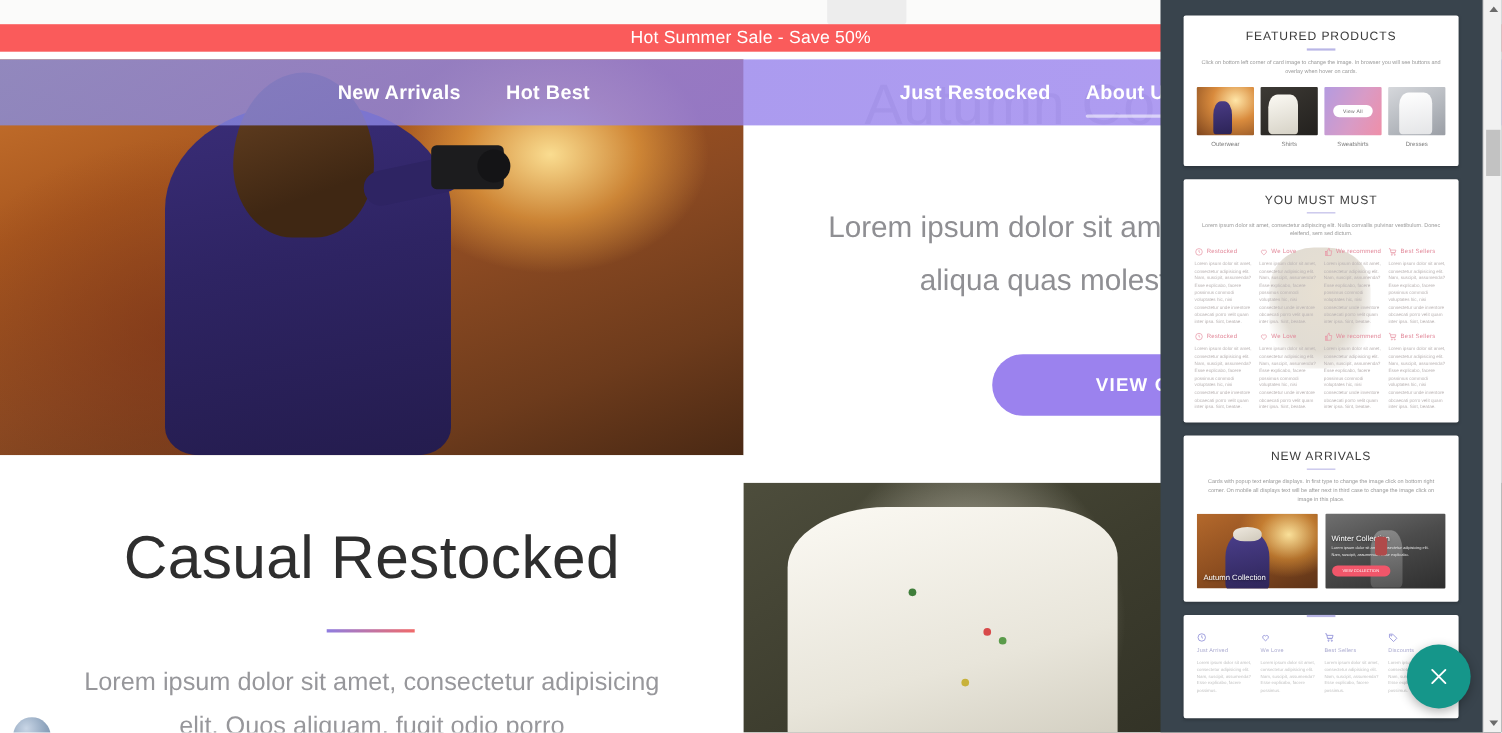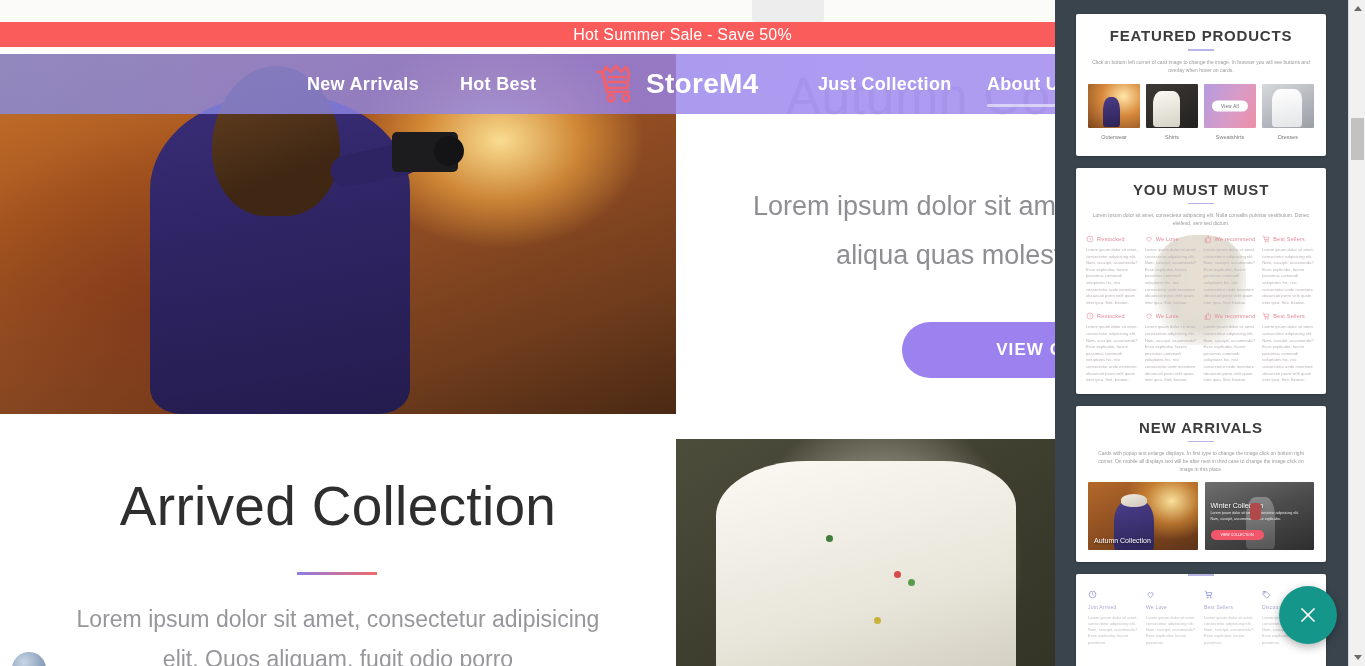--- a/index.html
+++ b/index.html
@@ -153,22 +153,22 @@
   .side-scroll {
     position: absolute; left: 0; top: 0; width: 292px; height: 666px;
     overflow: hidden; padding: 14px 0 0 0;
   }
   .card {
     position: relative; margin: 0 auto 12px auto; width: 250px;
     background: #fff; border-radius: 2px;
     box-shadow: 0 1px 3px rgba(0,0,0,.22);
   }
   .card-head {
-    text-align: center; font-size: 15px; color: #3c3c3c; letter-spacing: .8px;
-    padding: 13px 0 0 0; font-weight: 700;
+    text-align: center; font-size: 11px; color: #3c3c3c; letter-spacing: .8px;
+    padding: 13px 0 0 0; font-weight: 400;
   }
   .card-rule {
     width: 26px; height: 1.5px; background: #b9b6e6; margin: 5px auto 0 auto;
   }
   .card-sub {
     font-size: 5px; color: #9a9a9a; text-align: center; line-height: 8px;
     padding: 7px 16px 0 16px;
   }
 
   
@@ -307,39 +307,28 @@
         <div class="hero-title">Autumn Co</div>
         <div class="hero-text">Lorem ipsum dolor sit am adipisicing elit. Quos aliqua quas molestiae placeat vo</div>
         <button class="hero-btn">VIEW COLLECT</button>
       </div>
     </div>
 
     <div class="navbar">
       <a class="nav-link" style="left:307px">New Arrivals</a>
       <a class="nav-link" style="left:460px">Hot Best</a>
 
-      <div class="brand">
-        <svg width="44" height="40" viewBox="0 0 44 40" fill="none" stroke="#f4606a" stroke-width="2.6">
-          <path d="M5 8 L10 8 L15 28 L37 28" stroke-linecap="round"></path>
-          <path d="M11 8 L14 3 L19 8 L24 2 L29 8 L34 3 L37 9 L35 24 L15 24 Z" stroke-linejoin="round"></path>
-          <line x1="16" y1="13" x2="34" y2="13"></line>
-          <line x1="16" y1="18" x2="34" y2="18"></line>
-          <circle cx="19" cy="34" r="3.2"></circle>
-          <circle cx="34" cy="34" r="3.2"></circle>
-        </svg>
-        <span class="brand-name">StoreM4</span>
-      </div>
-
-      <a class="nav-link" style="left:818px">Just Collection</a>
+
+      <a class="nav-link" style="left:818px">Just Restocked</a>
       <a class="nav-link active" style="left:987px">About US</a>
     </div>
 
     <div class="lower">
       <div class="casual-left">
-        <div class="casual-title">Arrived Collection</div>
+        <div class="casual-title">Casual Restocked</div>
         <div class="casual-rule"></div>
         <div class="casual-text">Lorem ipsum dolor sit amet, consectetur adipisicing elit. Quos aliquam, fugit odio porro</div>
       </div>
       <div class="casual-img">
         <div class="sleeve"></div>
         <div class="dot" style="left:218px;top:132px;background:#d84a4a"></div>
         <div class="dot" style="left:232px;top:140px;background:#5a9b4a"></div>
         <div class="dot" style="left:150px;top:96px;background:#3f7d3a"></div>
         <div class="dot" style="left:198px;top:178px;background:#c8b23a"></div>
       </div>

